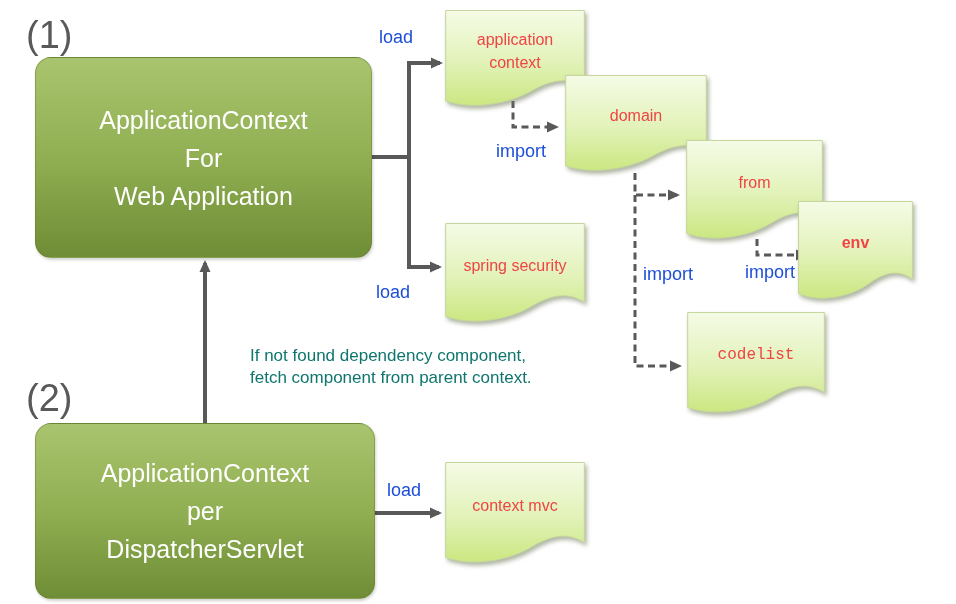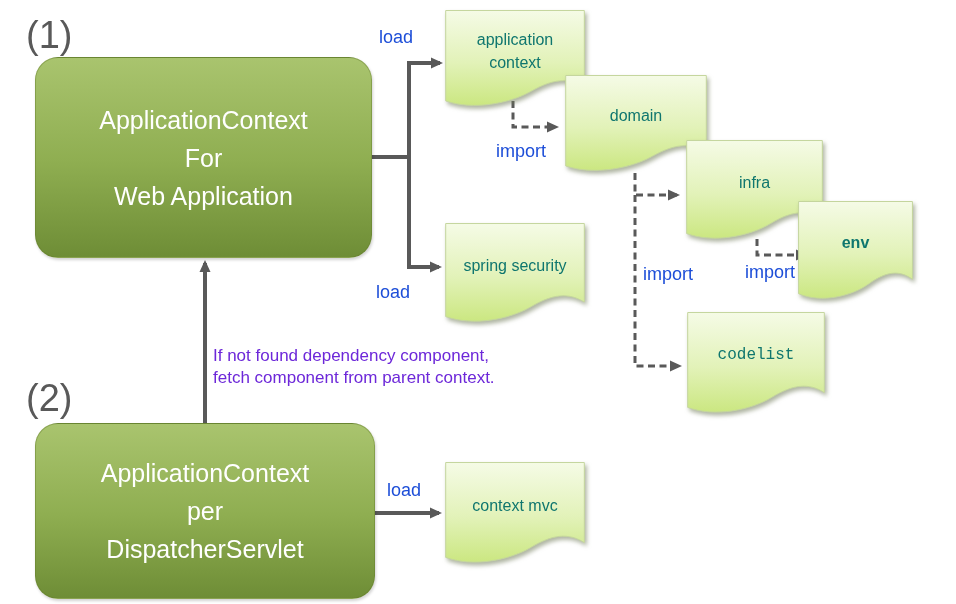--- a/index.html
+++ b/index.html
@@ -10,21 +10,21 @@
     position: relative;
     width: 956px;
     height: 604px;
     background: #ffffff;
     overflow: hidden;
   }
 
   
   .ctx-box {
     position: absolute;
-    border-radius: 23px;
+    border-radius: 16px;
     background: linear-gradient(180deg, #a9c46e 0%, #8fae51 52%, #6e8d36 100%);
     border: 1px solid rgba(100,125,45,0.45);
     box-shadow: 1px 2px 3px rgba(0,0,0,0.18);
     color: #ffffff;
     display: flex;
     flex-direction: column;
     justify-content: center;
     align-items: center;
     text-align: center;
     font-size: 25px;
@@ -48,40 +48,41 @@
     filter: drop-shadow(2.5px 3px 2px rgba(110,120,85,0.55));
   }
   .doc .doc-label {
     position: relative;
     width: 100%; height: 100%;
     display: flex;
     align-items: center;
     justify-content: center;
     text-align: center;
     padding: 0 10px 20px 10px;
-    color: #0f766e;
+    color: #ef4444;
     font-size: 16px;
     line-height: 23px;
   }
 
   
   .edge-label {
     position: absolute;
     color: #1d4ed8;
     font-size: 18px;
     line-height: 20px;
     white-space: nowrap;
   }
 
   .note {
     position: absolute;
-    color: #6d28d9;
+    color: #0f766e;
     font-size: 17px;
     line-height: 22px;
     white-space: nowrap;
+    margin-left: 37px;
   }
 
   .connectors {
     position: absolute;
     left: 0; top: 0;
     pointer-events: none;
   }
 </style>
 </head>
 <body>
@@ -155,21 +156,21 @@
     <svg class="doc-shape" viewBox="0 0 100 100" preserveAspectRatio="none">
       <path d="M0.5,0.5 H99.5 V76 C88,66.5 76.5,68.5 61.5,80.5 C46.5,92.5 20,99.5 0.5,90 Z" fill="url(#docGrad)" stroke="#c5d69e" stroke-width="1" vector-effect="non-scaling-stroke"></path>
     </svg>
     <div class="doc-label">domain</div>
   </div>
 
   <div class="doc" style="left:686px; top:140px; width:137px; height:104px;">
     <svg class="doc-shape" viewBox="0 0 100 100" preserveAspectRatio="none">
       <path d="M0.5,0.5 H99.5 V76 C88,66.5 76.5,68.5 61.5,80.5 C46.5,92.5 20,99.5 0.5,90 Z" fill="url(#docGrad)" stroke="#c5d69e" stroke-width="1" vector-effect="non-scaling-stroke"></path>
     </svg>
-    <div class="doc-label">infra</div>
+    <div class="doc-label">from</div>
   </div>
 
   <div class="doc" style="left:798px; top:201px; width:115px; height:103px;font-weight:bold;">
     <svg class="doc-shape" viewBox="0 0 100 100" preserveAspectRatio="none">
       <path d="M0.5,0.5 H99.5 V76 C88,66.5 76.5,68.5 61.5,80.5 C46.5,92.5 20,99.5 0.5,90 Z" fill="url(#docGrad)" stroke="#c5d69e" stroke-width="1" vector-effect="non-scaling-stroke"></path>
     </svg>
     <div class="doc-label">env</div>
   </div>
 
   <div class="doc" style="left:687px; top:312px; width:138px; height:106px;font-family:Liberation Mono, monospace;">

